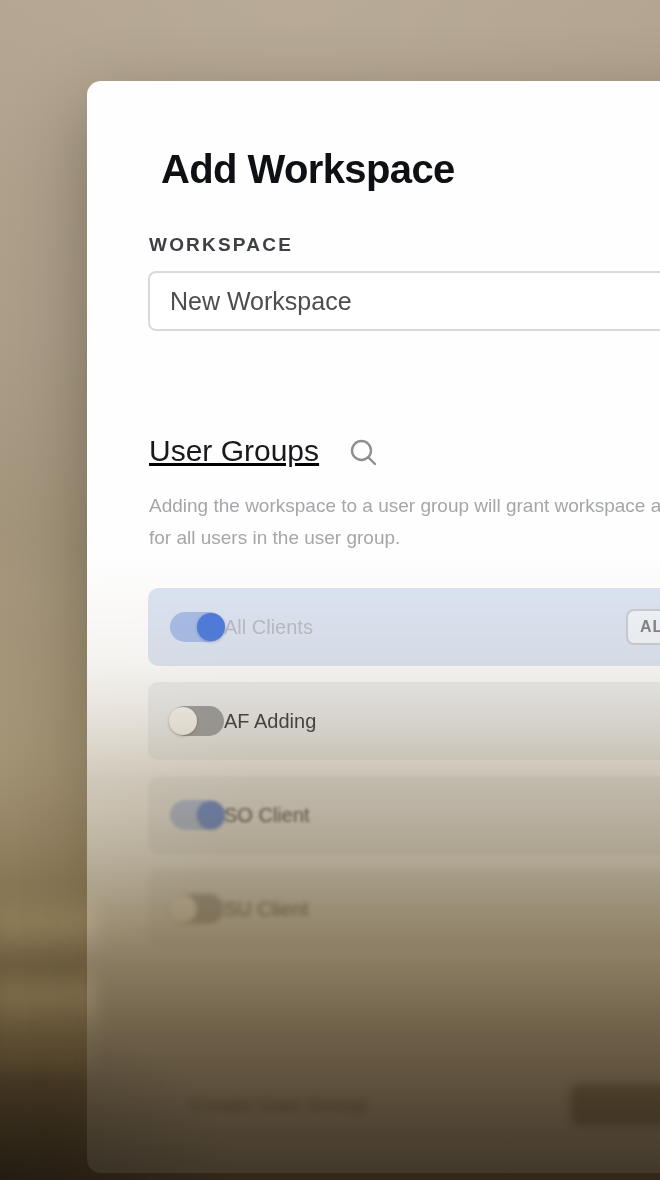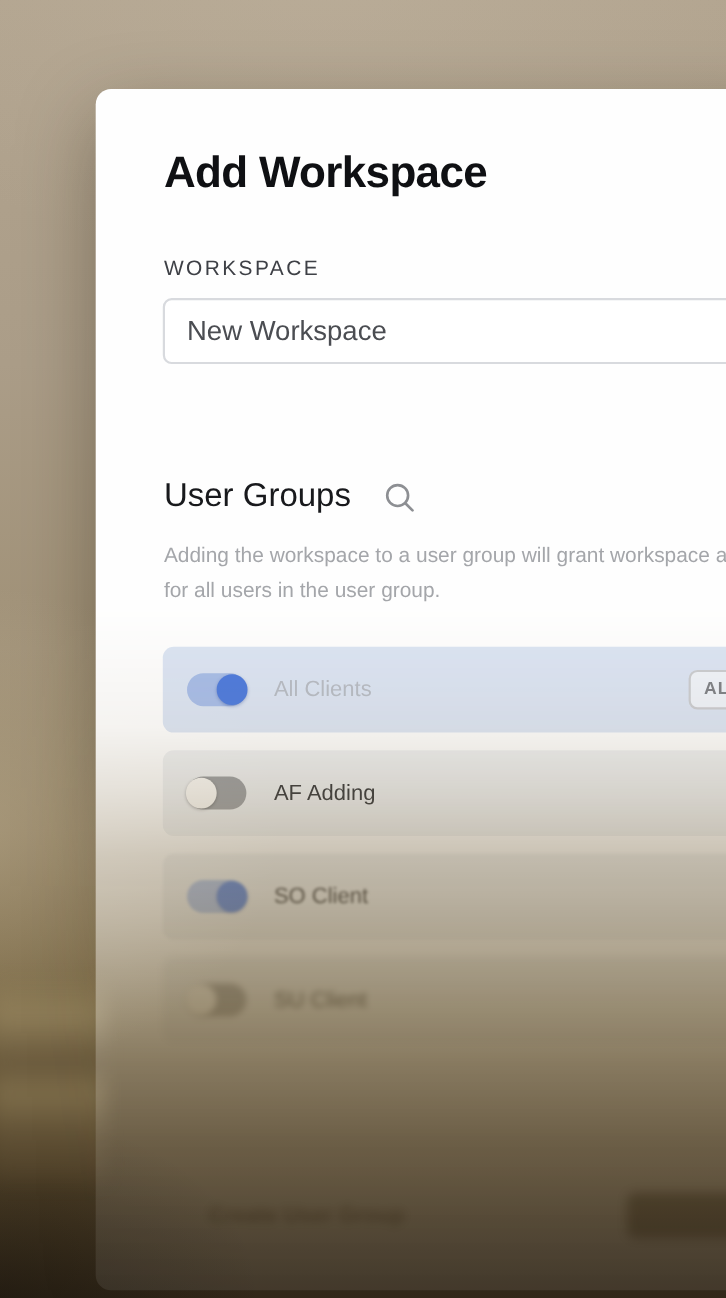--- a/index.html
+++ b/index.html
@@ -33,51 +33,51 @@
     position:absolute;inset:0;
     -webkit-mask-image:linear-gradient(180deg,#000 0%,#000 47%,rgba(0,0,0,.9) 56%,rgba(0,0,0,.74) 61%,rgba(0,0,0,.55) 66%,rgba(0,0,0,.42) 72%,rgba(0,0,0,.3) 77%,rgba(0,0,0,.2) 82%,rgba(0,0,0,.12) 88%,rgba(0,0,0,.09) 94%,rgba(0,0,0,.07) 100%);
             mask-image:linear-gradient(180deg,#000 0%,#000 47%,rgba(0,0,0,.9) 56%,rgba(0,0,0,.74) 61%,rgba(0,0,0,.55) 66%,rgba(0,0,0,.42) 72%,rgba(0,0,0,.3) 77%,rgba(0,0,0,.2) 82%,rgba(0,0,0,.12) 88%,rgba(0,0,0,.09) 94%,rgba(0,0,0,.07) 100%);
   }
   .modal{
     position:absolute;left:87px;top:81px;width:640px;height:1092px;
     background:#fefefe;border-radius:14px;
     box-shadow:0 24px 70px rgba(35,25,10,.35);
   }
   .title{
-    position:absolute;left:62px;top:56px;margin:0;line-height:1;
+    position:absolute;left:62px;top:56px;margin:12px;line-height:1;
     font-size:40px;font-weight:700;letter-spacing:-.6px;color:#0f1013;white-space:nowrap;
   }
   .ws-label{
     position:absolute;left:62px;top:154px;line-height:1;
-    font-size:19px;font-weight:400;letter-spacing:2.2px;color:#3e4046;white-space:nowrap;
+    font-size:19px;font-weight:700;letter-spacing:2.2px;color:#3e4046;white-space:nowrap;
   }
   .ws-input{
     position:absolute;left:61px;top:190px;width:562px;height:60px;box-sizing:border-box;
     border:2px solid #d8dade;border-radius:8px;background:#fff;outline:none;
     font-family:"Liberation Sans", sans-serif;
     font-size:25px;color:#4b4d52;padding:0 20px;
   }
   .helper{
     position:absolute;left:62px;top:263px;line-height:1.3;
     font-size:19px;color:#a6a8ac;white-space:nowrap;
   }
-  .ug-head{position:absolute;left:62px;top:352px;display:flex;align-items:center;gap:29px;}
+  .ug-head{position:absolute;left:62px;top:352px;display:flex;align-items:center;gap:29px;text-decoration:underline;}
   .ug-head h2{margin:0;line-height:1;font-size:30px;font-weight:500;color:#18191c;white-space:nowrap;}
   .search-icon{margin-top:4px;flex:0 0 auto;}
   .desc{position:absolute;left:62px;top:409px;font-size:19px;line-height:32px;color:#a4a6aa;white-space:nowrap;}
   .rows{position:absolute;left:61px;top:507px;width:562px;}
   .grow{
     height:78px;border-radius:10px;margin-bottom:16px;
     display:flex;align-items:center;padding:0 22px;box-sizing:border-box;position:relative;
   }
   .r1{background:#dbe4f3;filter:blur(.3px);}
   .r2{background:#eef0f2;filter:blur(.7px);}
   .r3{background:#eef0f2;filter:blur(1.6px);}
   .r4{background:#eef0f2;filter:blur(2.8px);}
-  .row-label{margin-left:25px;font-size:20px;color:#2a2c30;white-space:nowrap;}
+  .row-label{font-size:20px;color:#2a2c30;white-space:nowrap;}
   .r1 .row-label{color:#b6bbc4;}
   .toggle{width:54px;height:30px;border-radius:16px;position:relative;flex:0 0 auto;cursor:pointer;}
   .toggle .knob{position:absolute;top:1px;width:28px;height:28px;border-radius:50%;}
   .toggle.on{background:#a6bce8;}
   .toggle.on .knob{left:27px;background:#4b79dd;box-shadow:0 1px 3px rgba(25,55,140,.35);}
   .toggle.off{background:#989a9e;}
   .toggle.off .knob{left:-1px;background:#fcfbf8;box-shadow:0 1px 3px rgba(0,0,0,.3);}
   .badge{
     margin-left:auto;border:2px solid #caccd0;border-radius:8px;background:rgba(255,255,255,.55);
     padding:7px 12px;font-size:16px;font-weight:700;letter-spacing:1px;color:#7d8085;white-space:nowrap;

